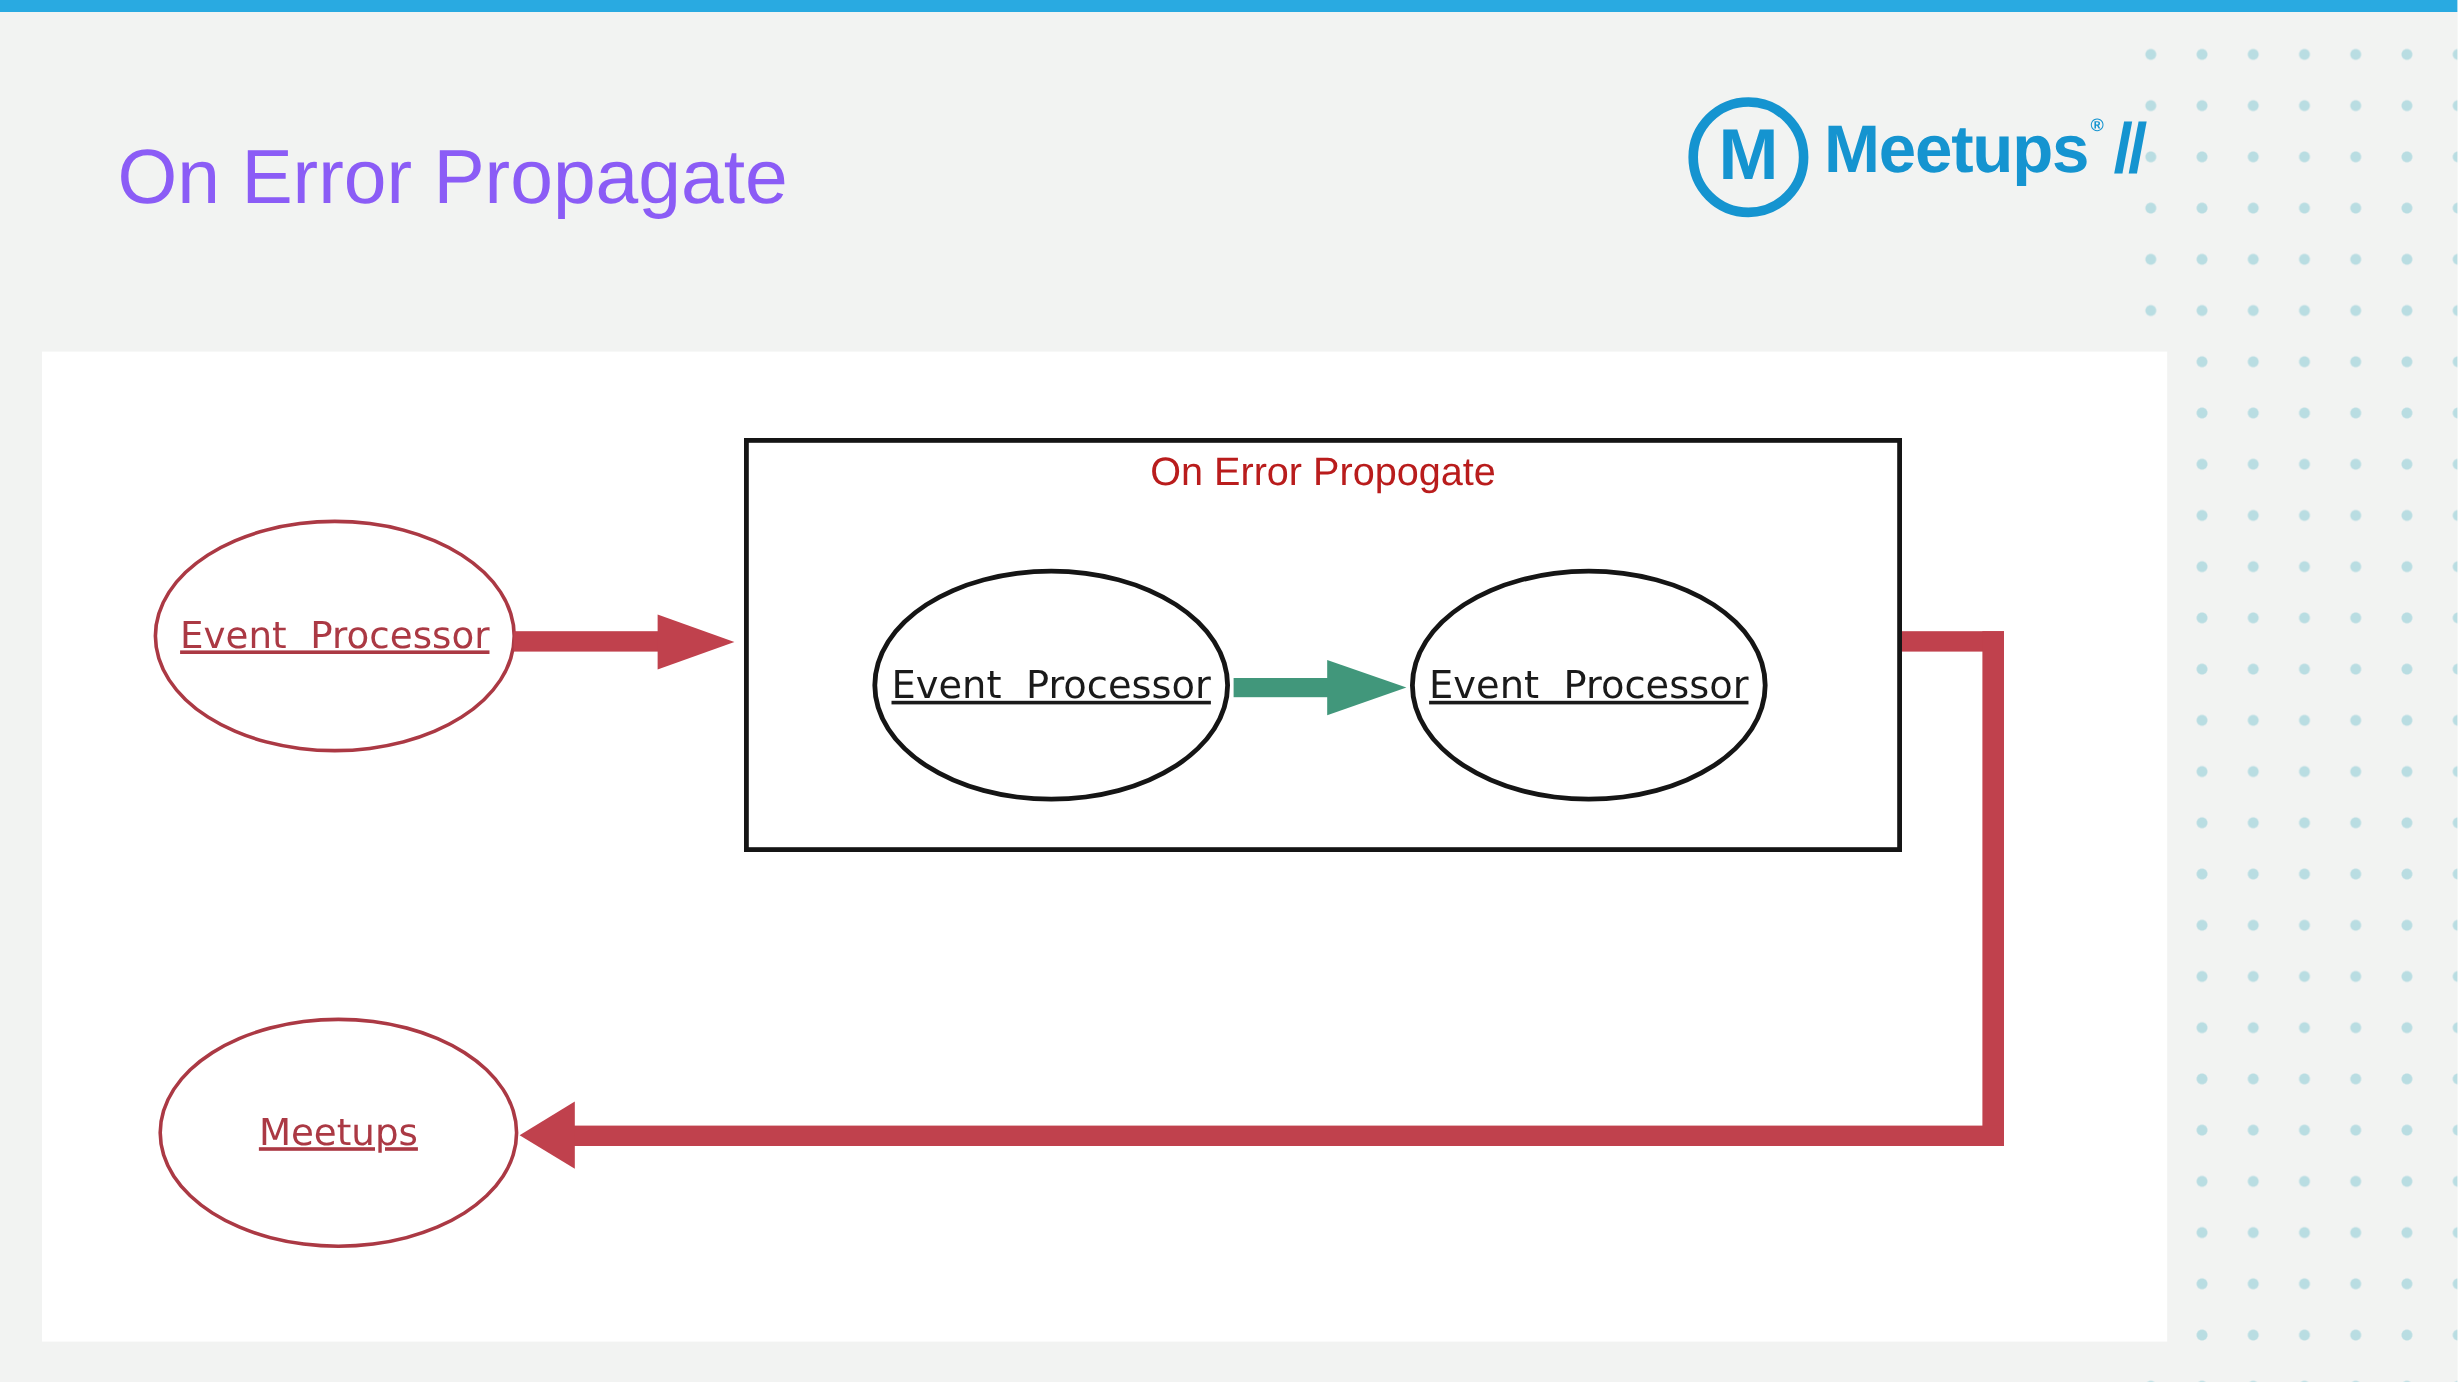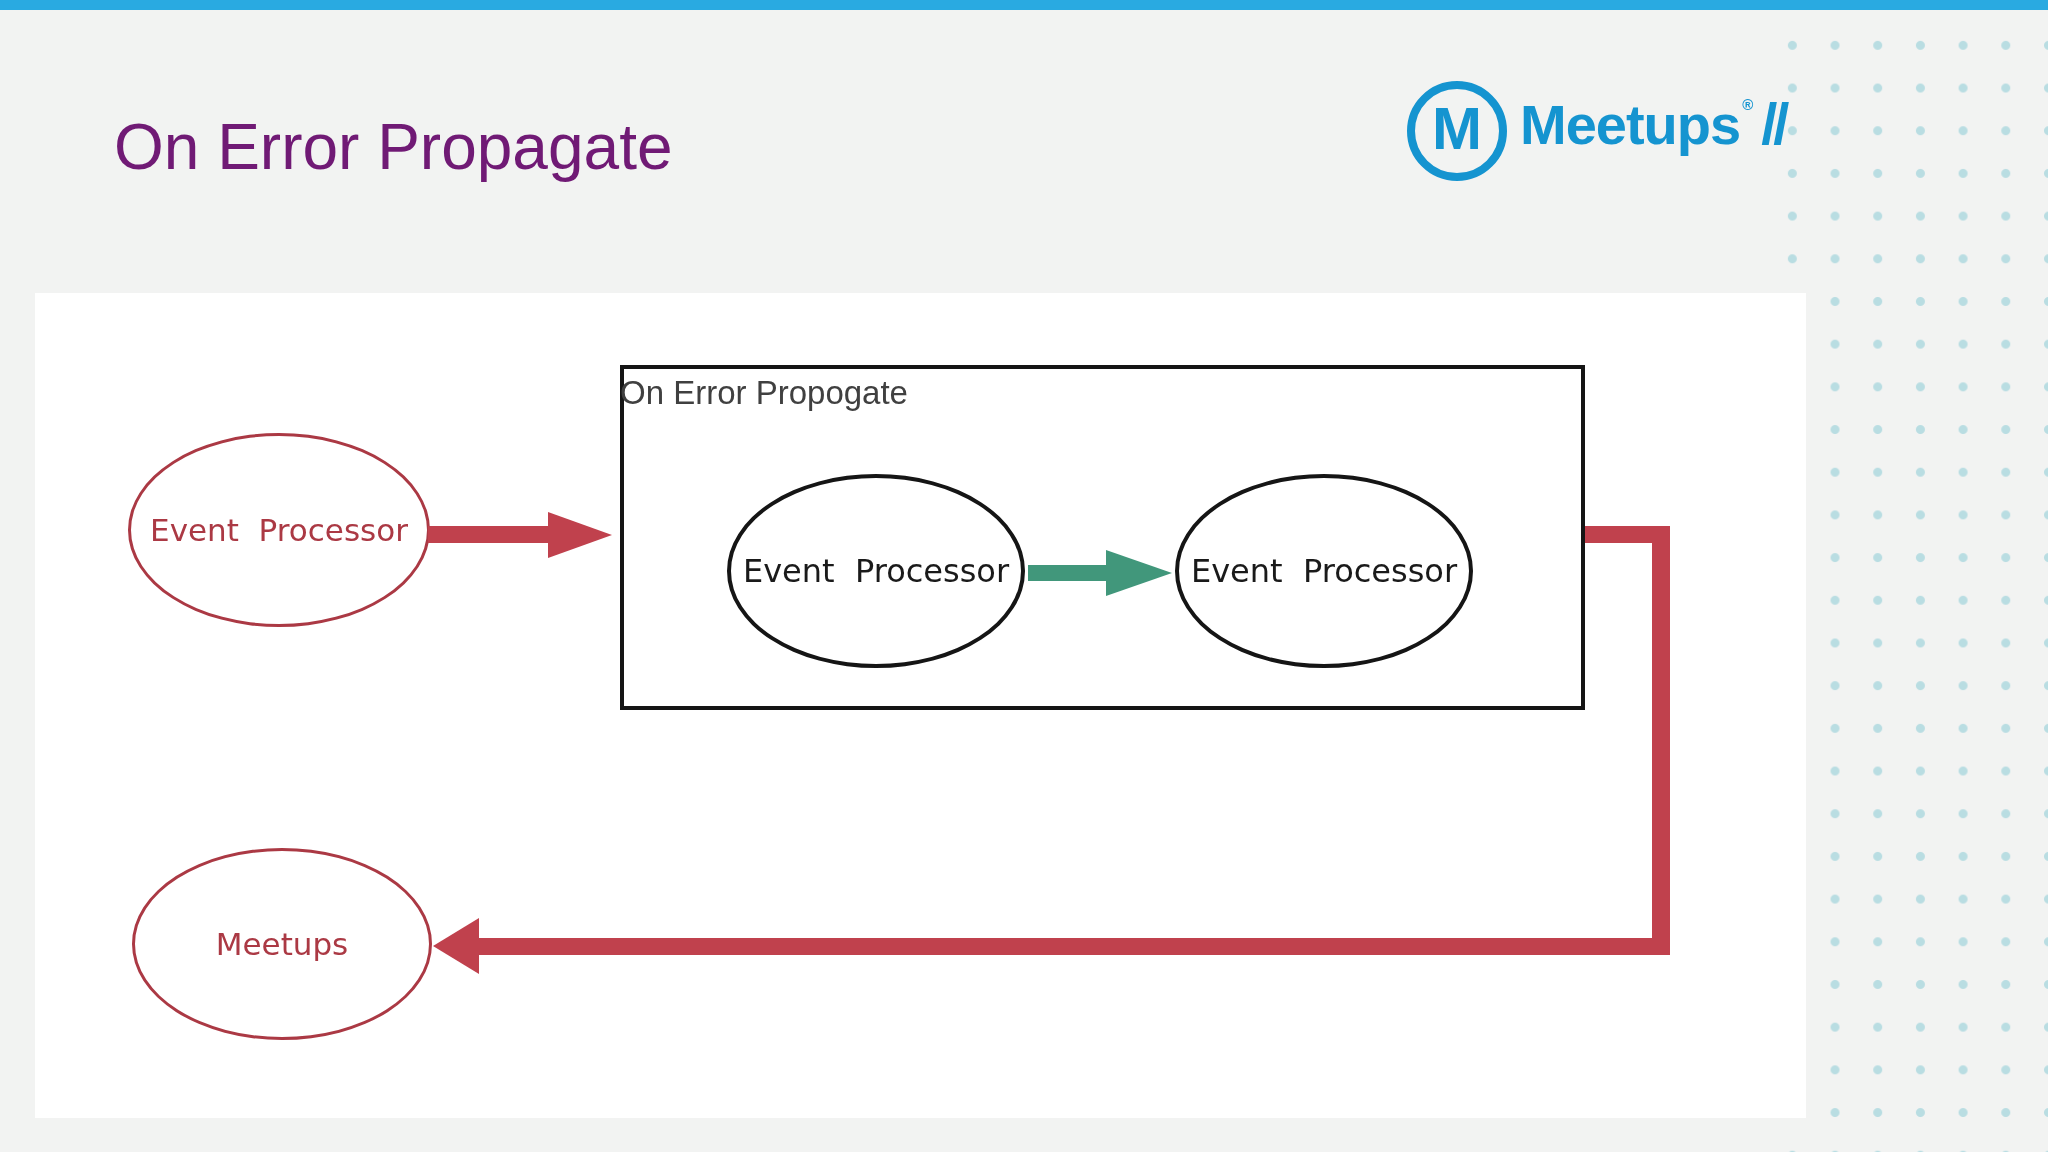--- a/index.html
+++ b/index.html
@@ -1,22 +1,22 @@
 <!DOCTYPE html>
 <html><head>
 <meta charset="utf-8">
 <style>
   html,body{margin:0;padding:0;}
   body{width:2048px;height:1152px;font-family:"Liberation Sans",sans-serif;}
   .canvas{position:relative;width:2048px;height:1152px;background:#f2f3f2;overflow:hidden;}
 
   .top-bar{position:absolute;left:0;top:0;width:2048px;height:10px;background:#29aae1;}
 
-  .slide-title{position:absolute;left:114px;top:112px;font-size:64px;font-weight:400;
-    color:#701a75;letter-spacing:0px;line-height:1.1;}
+  .slide-title{position:absolute;left:98px;top:112px;font-size:64px;font-weight:400;
+    color:#8b5cf6;letter-spacing:0px;line-height:1.1;}
 
   
   .dot-grid{position:absolute;left:1782px;top:10px;width:266px;height:1142px;
     background-image:radial-gradient(circle,#b9dde2 4px,rgba(185,221,226,0) 5px);
     background-size:42.7px 42.7px;background-position:-11px 14px;}
 
   
   .logo{position:absolute;left:1407px;top:81px;height:100px;}
   .logo-mark{position:absolute;left:0;top:0;width:84px;height:84px;border:8px solid #1594d0;
     border-radius:50%;background:transparent;display:flex;align-items:center;justify-content:center;}
@@ -28,37 +28,37 @@
   .logo-reg{font-size:15px;position:relative;top:-34px;margin-left:2px;}
   .logo-sep{font-size:58px;margin:0 10px 0 8px;letter-spacing:-4px;}
   .logo-program{font-size:56px;letter-spacing:-1px;}
 
   
   .panel{position:absolute;left:35px;top:293px;width:1771px;height:825px;background:#ffffff;}
 
   
   .node{position:absolute;border-radius:50%;background:#fff;display:flex;
     align-items:center;justify-content:center;box-sizing:border-box;}
-  .node-label{white-space:pre;text-align:center;}
+  .node-label{white-space:pre;text-align:center;text-decoration:underline;}
 
   .node-red{border:3px solid #ab3944;}
   .node-red .node-label{color:#ab3944;font-size:31px;font-family:"DejaVu Sans",sans-serif;}
   .node-black{border:4px solid #151515;}
   .node-black .node-label{color:#1a1a1a;font-size:32px;font-family:"DejaVu Sans",sans-serif;}
 
   .src-node{left:128px;top:433px;width:302px;height:194px;}
   .resp-node{left:132px;top:848px;width:300px;height:192px;}
   .scope-node-1{left:727px;top:474px;width:298px;height:194px;}
   .scope-node-2{left:1175px;top:474px;width:298px;height:194px;}
 
   
   .scope-box{position:absolute;left:620px;top:365px;width:965px;height:345px;
     border:4px solid #151515;background:#ffffff;box-sizing:border-box;}
-  .scope-title{position:absolute;left:620px;top:374px;width:965px;text-align:left;
-    font-size:33px;color:#404040;font-family:"Liberation Sans",sans-serif;}
+  .scope-title{position:absolute;left:620px;top:374px;width:965px;text-align:center;
+    font-size:33px;color:#b91c1c;font-family:"Liberation Sans",sans-serif;}
 
   
   .seg{position:absolute;background:#c0414d;}
   .arrow1-shaft{left:428px;top:526px;width:122px;height:17px;}
   .arrow1-head{position:absolute;left:548px;top:512px;width:0;height:0;
     border-left:64px solid #c0414d;border-top:23px solid transparent;border-bottom:23px solid transparent;}
 
   
   .green-shaft{position:absolute;left:1028px;top:565px;width:80px;height:16px;background:#41977b;}
   .green-head{position:absolute;left:1106px;top:550px;width:0;height:0;

